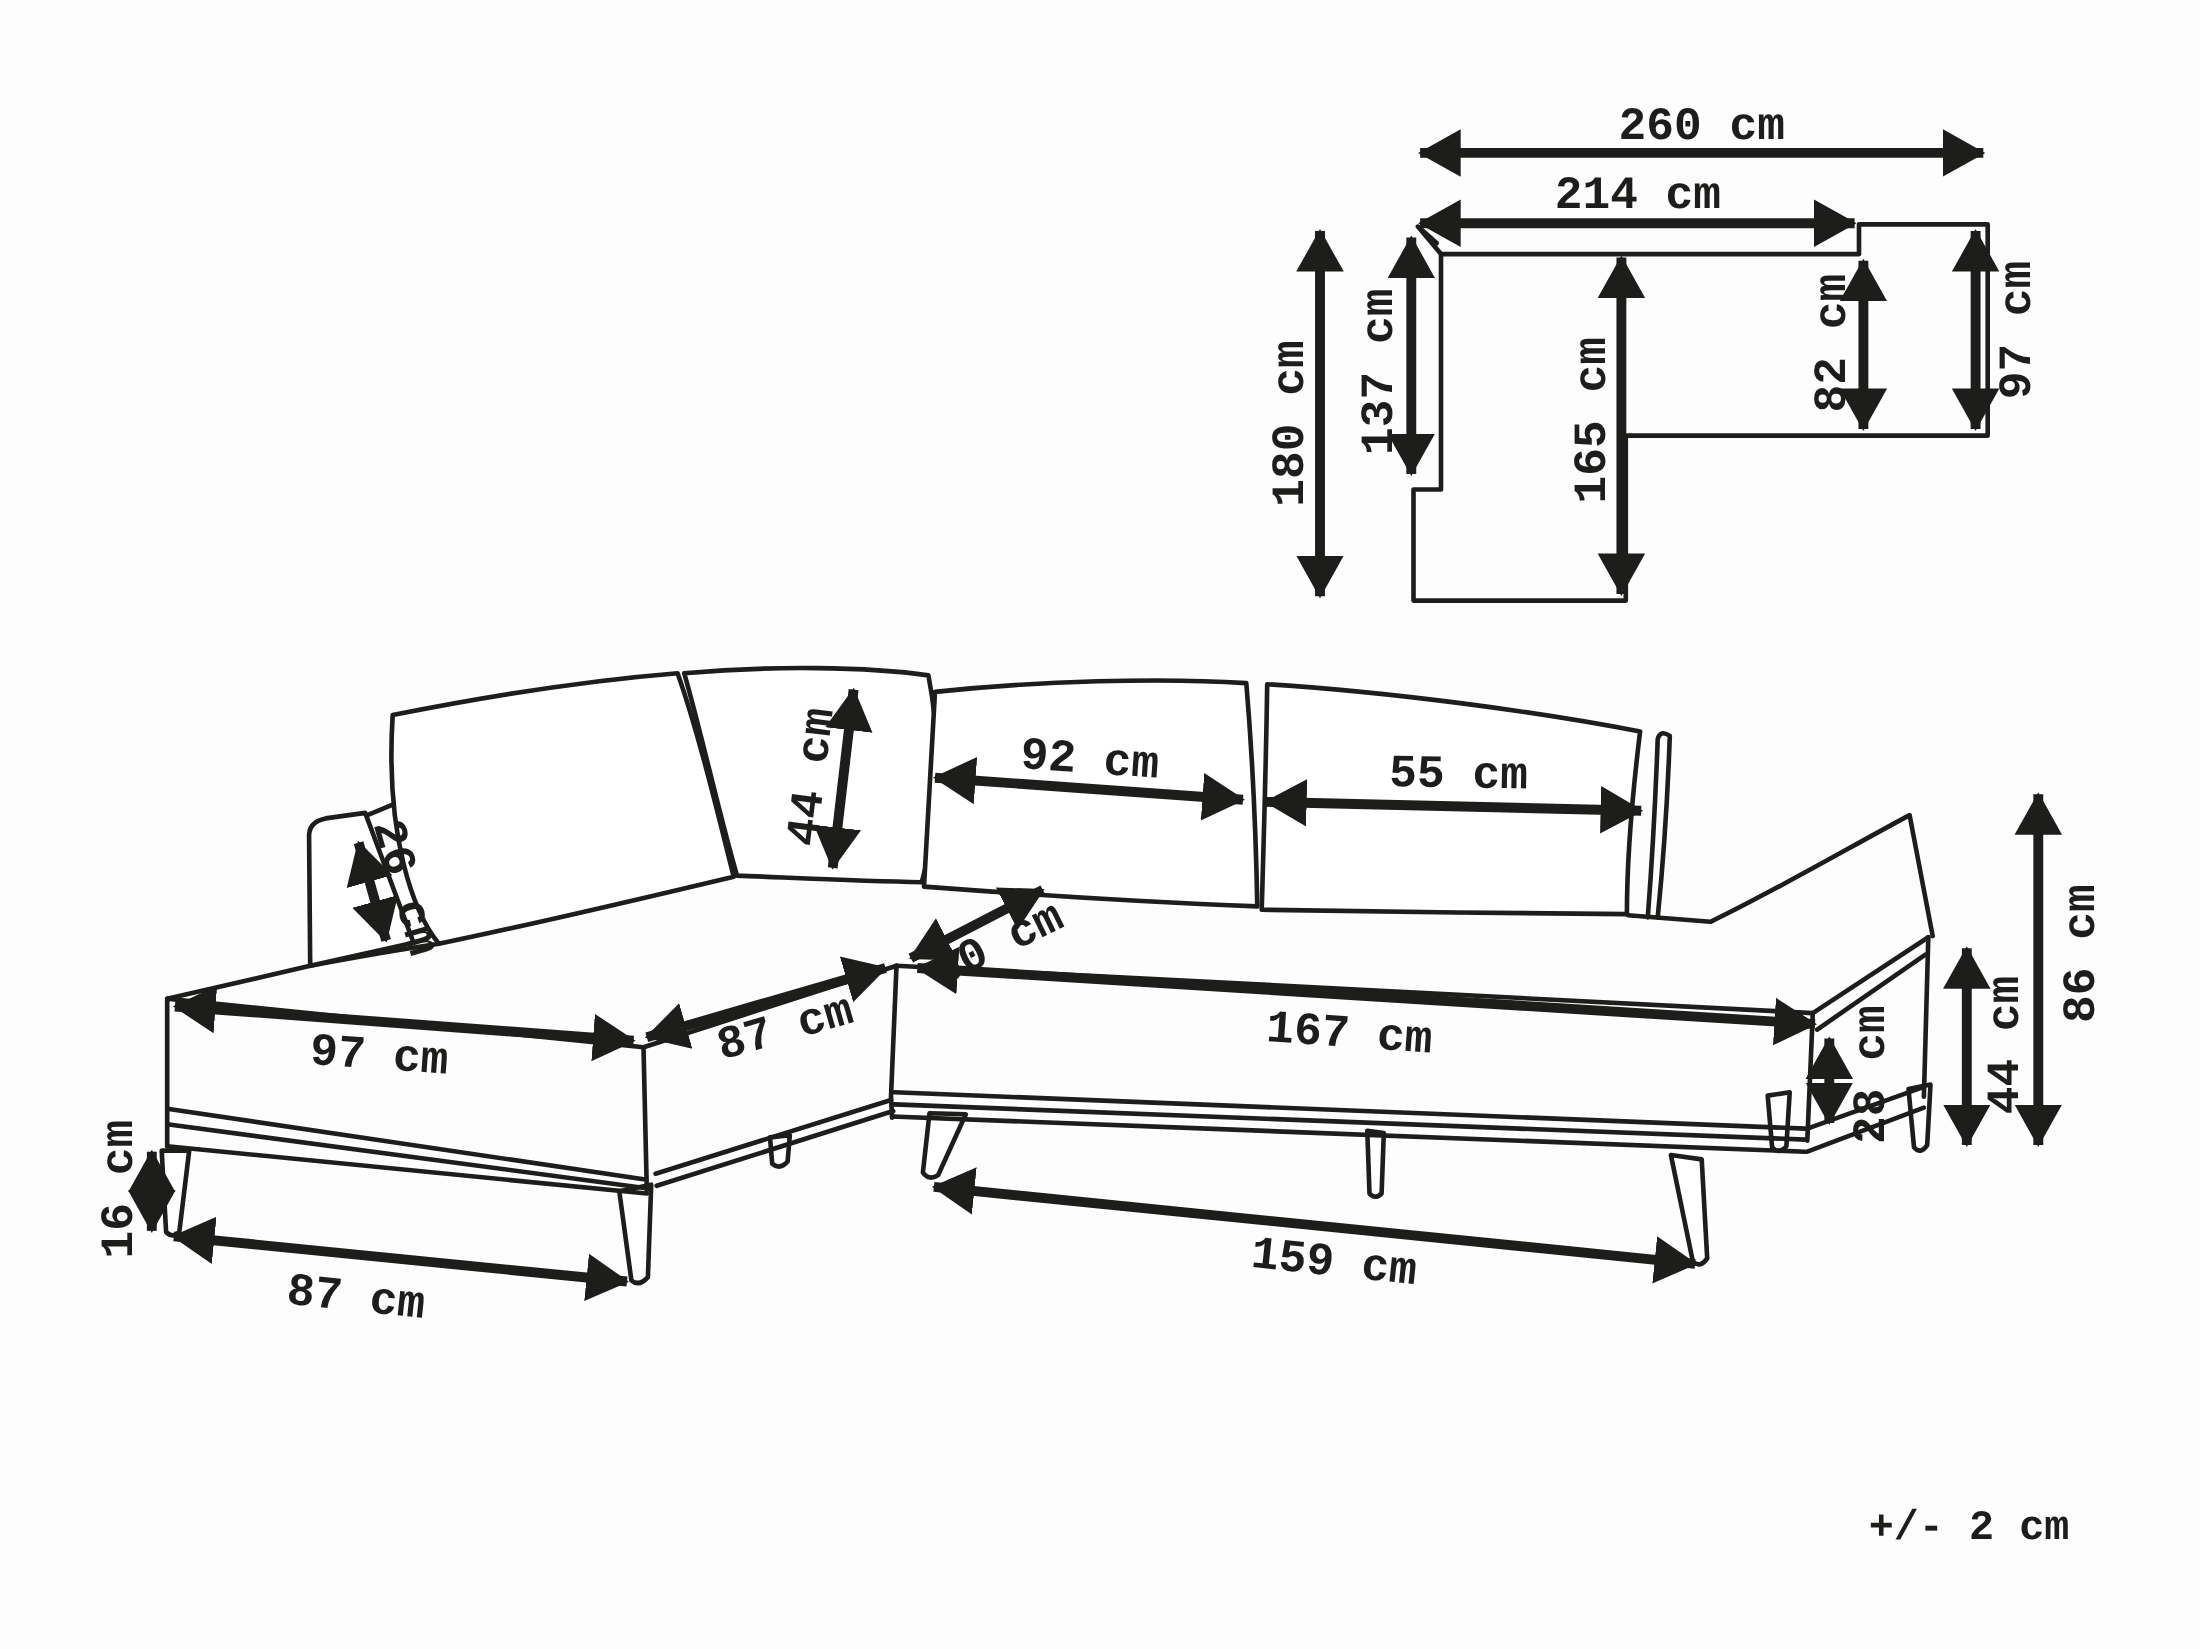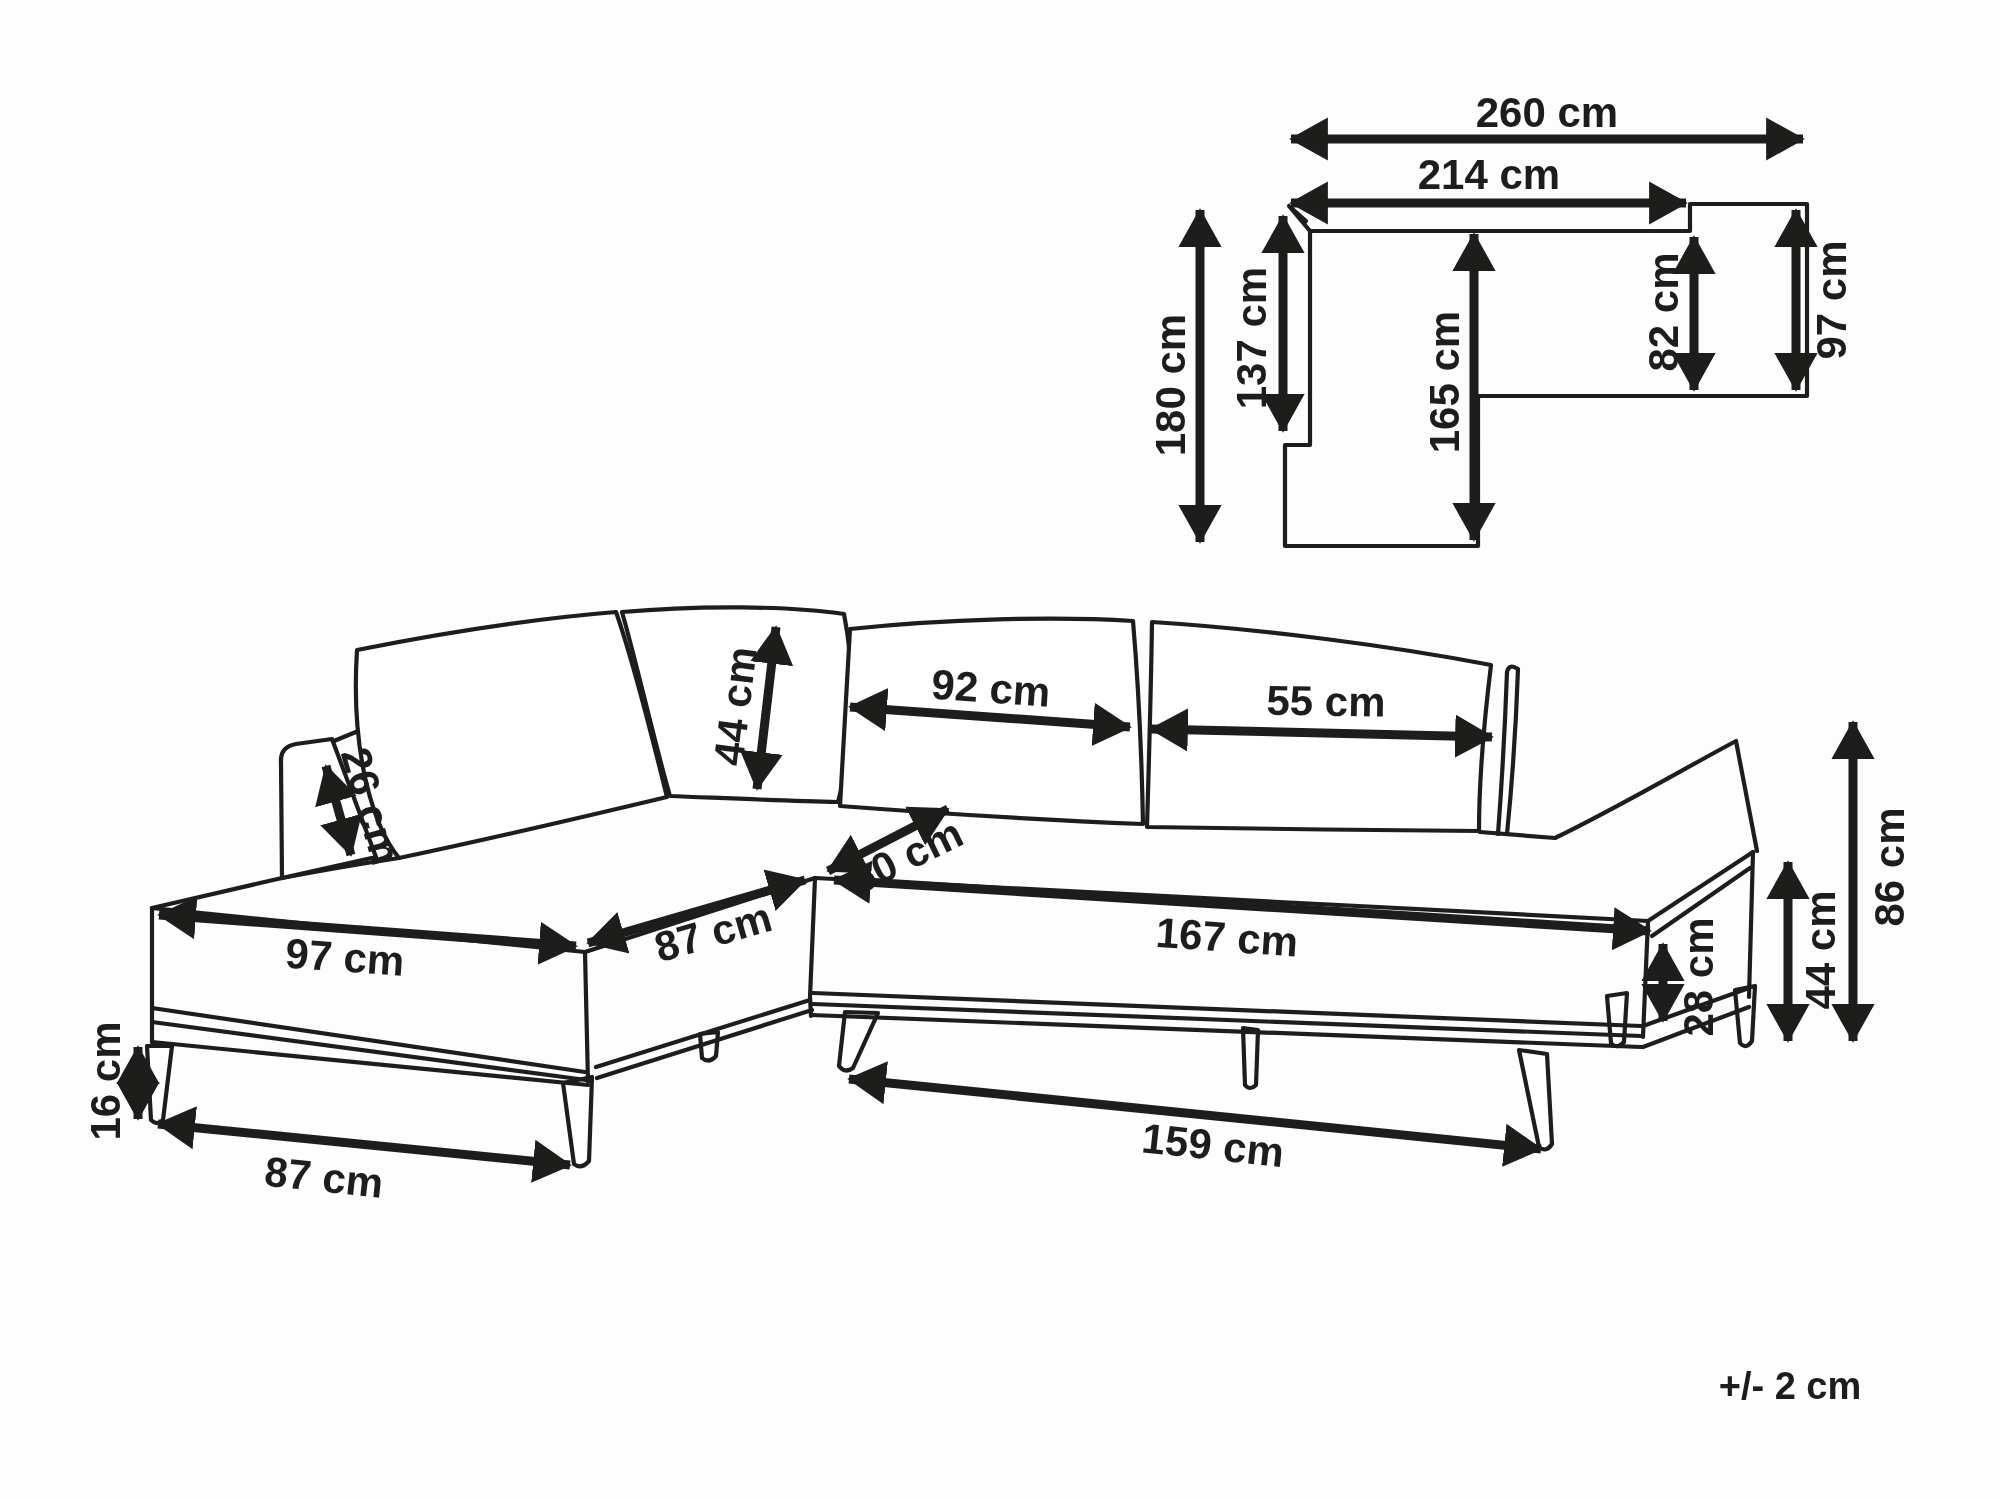--- a/index.html
+++ b/index.html
@@ -1,16 +1,16 @@
 <!DOCTYPE html>
 <html><head>
 <meta charset="utf-8">
 <style>
   html,body{margin:0;padding:0;background:#ffffff;}
-  .stage{width:2000px;height:1499px;background:#fdfdfd;position:relative;font-family:Liberation Sans, sans-serif;}
+  .stage{width:2000px;height:1499px;background:#fdfdfd;position:relative;font-family:Liberation Mono, monospace;}
   svg{display:block;}
   .sofa-line{fill:none;stroke:#1d1d1b;stroke-width:4.2;stroke-linecap:round;stroke-linejoin:round;}
   .sofa-fill{fill:#ffffff;stroke:#1d1d1b;stroke-width:4.2;stroke-linecap:round;stroke-linejoin:round;}
   .dim-line{stroke:#1d1d1b;stroke-width:9;fill:none;}
   .dim-label{fill:#1d1d1b;font-size:42px;font-weight:700;text-anchor:middle;}
   .tol-label{fill:#1d1d1b;font-size:38px;font-weight:700;text-anchor:middle;}
 </style>
 </head>
 <body>
 

